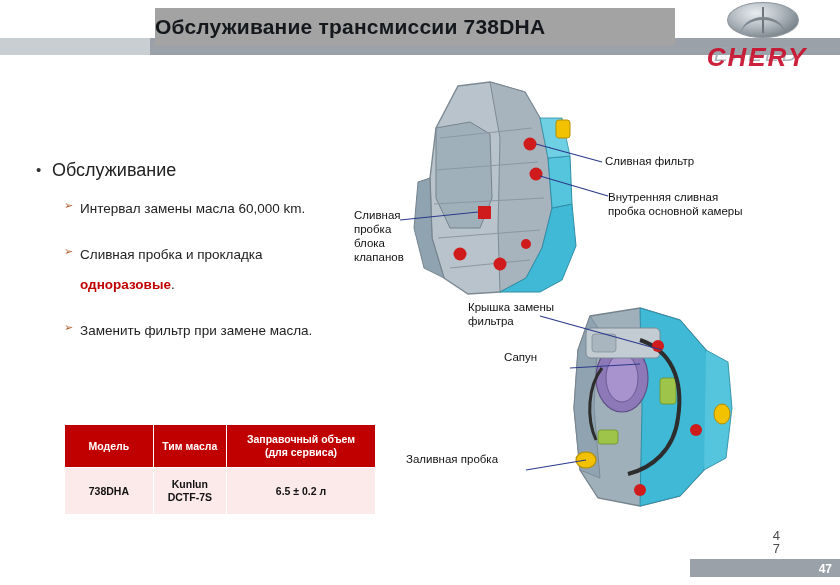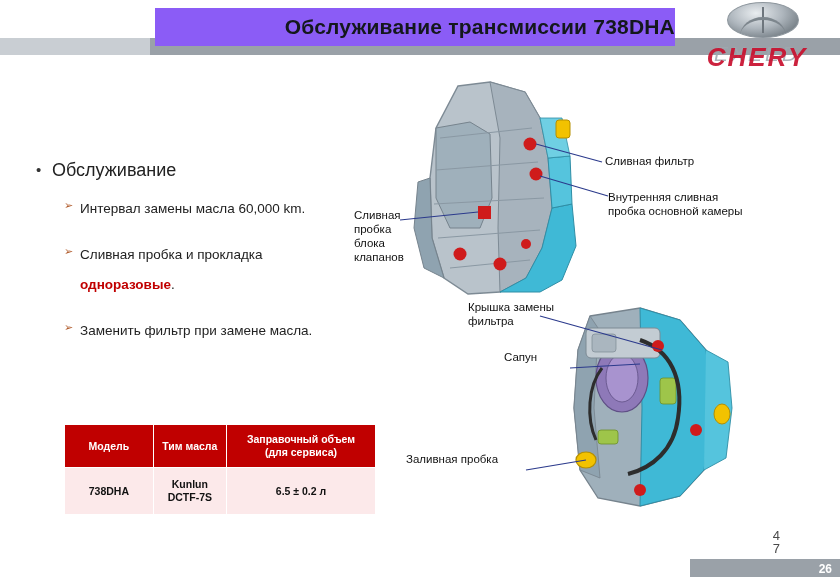--- a/index.html
+++ b/index.html
@@ -32,24 +32,24 @@
   .header-band-light {
     position: absolute;
     left: 0; top: 38px;
     width: 150px; height: 17px;
     background: #c9ced3;
   }
   .header-title-box {
     position: absolute;
     left: 155px; top: 8px;
     width: 520px; height: 38px;
-    background: #8b5cf6;
+    background: #a3a3a3;
     display: flex;
     align-items: center;
-    justify-content: flex-end;
+    justify-content: flex-start;
   }
   .header-title {
     font-size: 21px;
     font-weight: bold;
     color: #14181c;
     letter-spacing: 0.2px;
     white-space: nowrap;
   }
   .header-white-right {
     position: absolute;
@@ -384,13 +384,13 @@
   <div class="callout-text" style="left:66px; top:374px;">Заливная пробка</div>
 </div>
 
 <div class="page-num-faint">
   <span>4</span><br>
   <span>7</span>
 </div>
 <div class="footer-band"></div>
 <div class="footer-band-light"></div>
 <div class="footer-white"></div>
-<div class="page-num">26</div>
+<div class="page-num">47</div>
 
 </body></html>

